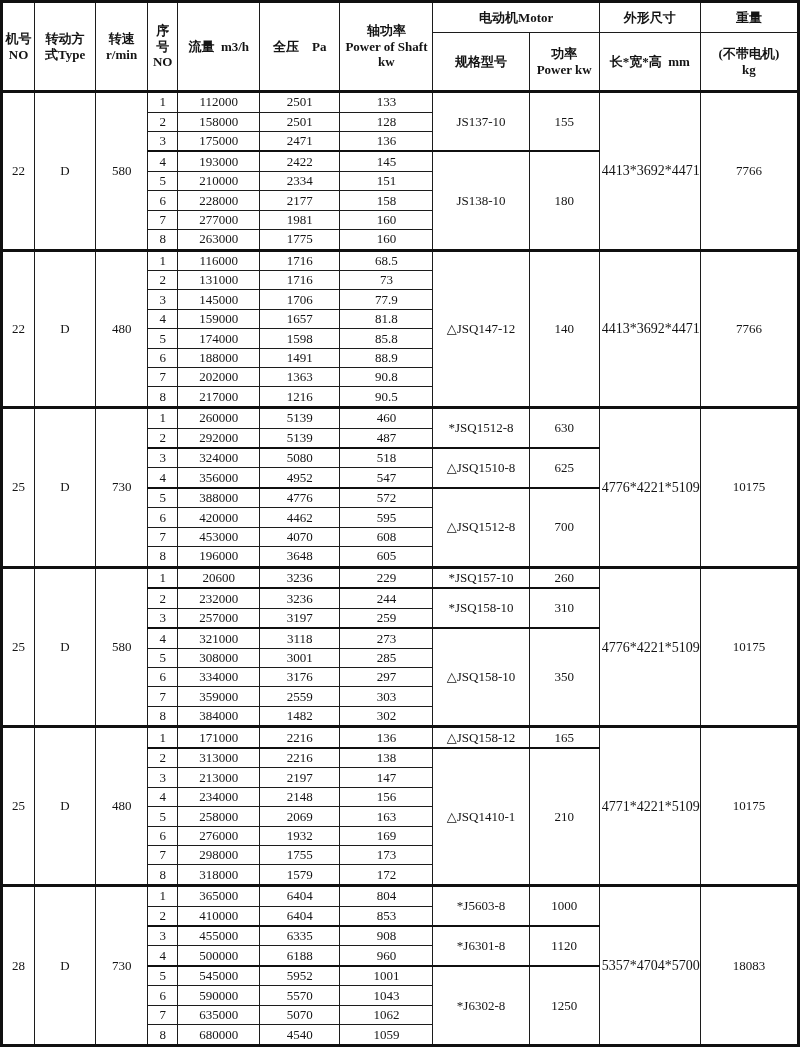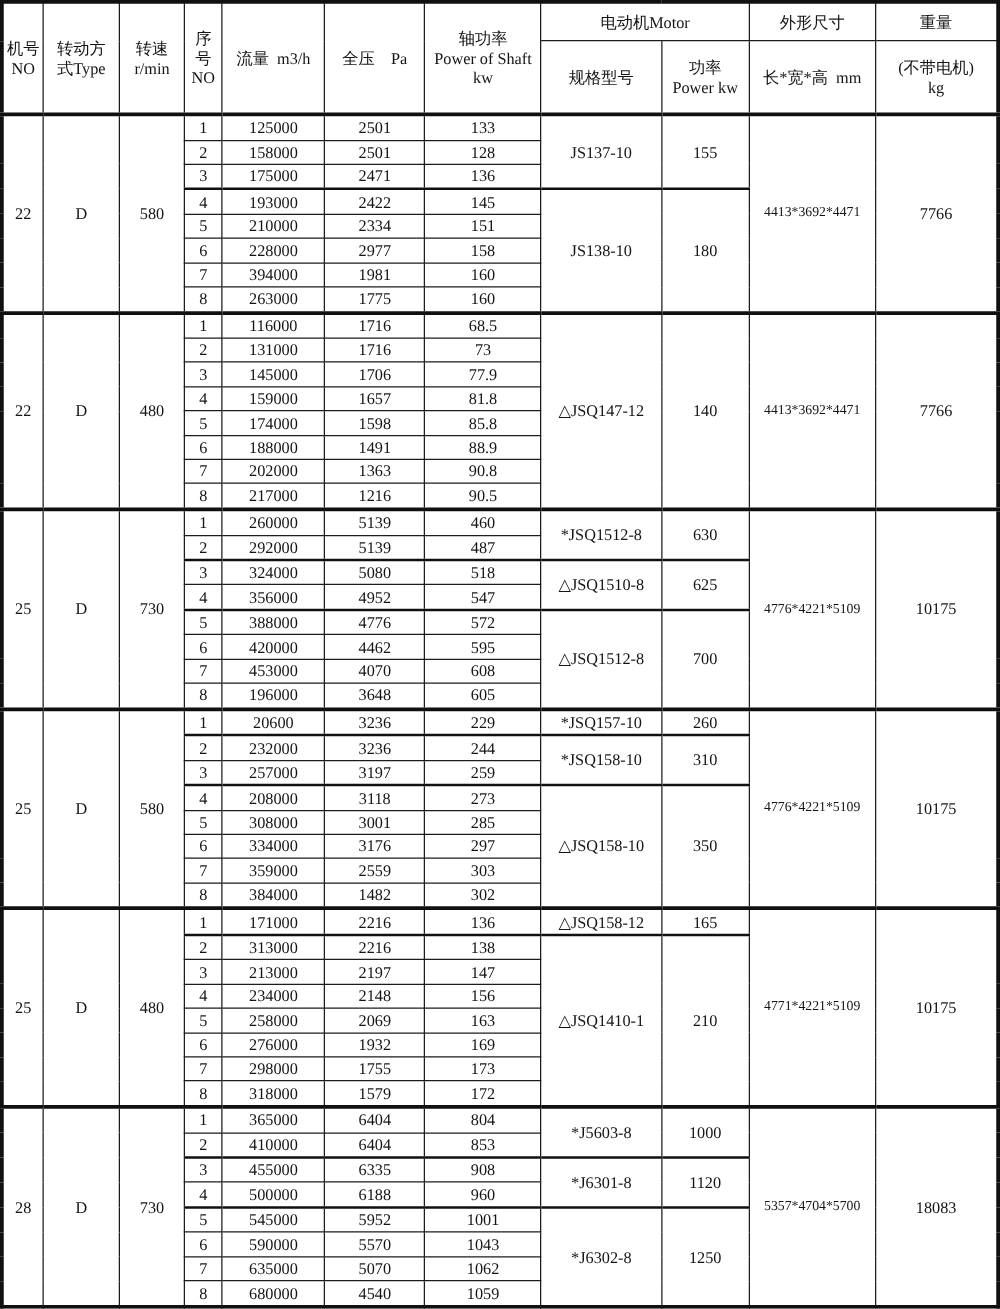--- a/index.html
+++ b/index.html
@@ -14,26 +14,26 @@
     border: 3px solid #101010;
   }
   th, td {
     border: 1px solid #1c1c1c;
     text-align: center; vertical-align: middle;
     padding: 0 2px; overflow: hidden;
     font-weight: normal;
     font-size: 13px; line-height: 1.22;
     white-space: pre-line;
   }
-  thead th { white-space: pre-wrap; }
+  thead th { white-space: pre-wrap; font-weight: bold; }
   tr.h1 { height: 31px; }
   tr.h2 { height: 59px; }
   td.blk { border-top: 3px solid #101010; }
   td.grp { border-top: 2px solid #101010; }
-  td.dims { font-size: 11px; }
+  td.dims { font-size: 14px; }
 </style>
 </head>
 <body>
 
 <div class="sheet">
   <table class="spec">
     <colgroup>
       <col style="width:33px">
         <col style="width:61px">
         <col style="width:52px">
@@ -74,21 +74,21 @@
         <th>(不带电机)
 kg</th>
       </tr>
     </thead>
     <tbody id="table-body">
         <tr>
           <td rowspan="8" class="blk">22</td>
           <td rowspan="8" class="blk">D</td>
           <td rowspan="8" class="blk">580</td>
           <td class="blk">1</td>
-          <td class="blk">125000</td>
+          <td class="blk">112000</td>
           <td class="blk">2501</td>
           <td class="blk">133</td>
           <td rowspan="3" class="blk">JS137-10</td>
           <td rowspan="3" class="blk">155</td>
           <td rowspan="8" class="blk dims">4413*3692*4471</td>
           <td rowspan="8" class="blk">7766</td>
         </tr>
         <tr>
           <td class="">2</td>
           <td class="">158000</td>
@@ -111,26 +111,26 @@
         </tr>
         <tr>
           <td class="">5</td>
           <td class="">210000</td>
           <td class="">2334</td>
           <td class="">151</td>
         </tr>
         <tr>
           <td class="">6</td>
           <td class="">228000</td>
-          <td class="">2977</td>
+          <td class="">2177</td>
           <td class="">158</td>
         </tr>
         <tr>
           <td class="">7</td>
-          <td class="">394000</td>
+          <td class="">277000</td>
           <td class="">1981</td>
           <td class="">160</td>
         </tr>
         <tr>
           <td class="">8</td>
           <td class="">263000</td>
           <td class="">1775</td>
           <td class="">160</td>
         </tr>
         <tr>
@@ -269,21 +269,21 @@
           <td rowspan="2" class="grp">310</td>
         </tr>
         <tr>
           <td class="">3</td>
           <td class="">257000</td>
           <td class="">3197</td>
           <td class="">259</td>
         </tr>
         <tr>
           <td class="grp">4</td>
-          <td class="grp">208000</td>
+          <td class="grp">321000</td>
           <td class="grp">3118</td>
           <td class="grp">273</td>
           <td rowspan="5" class="grp">△JSQ158-10</td>
           <td rowspan="5" class="grp">350</td>
         </tr>
         <tr>
           <td class="">5</td>
           <td class="">308000</td>
           <td class="">3001</td>
           <td class="">285</td>

